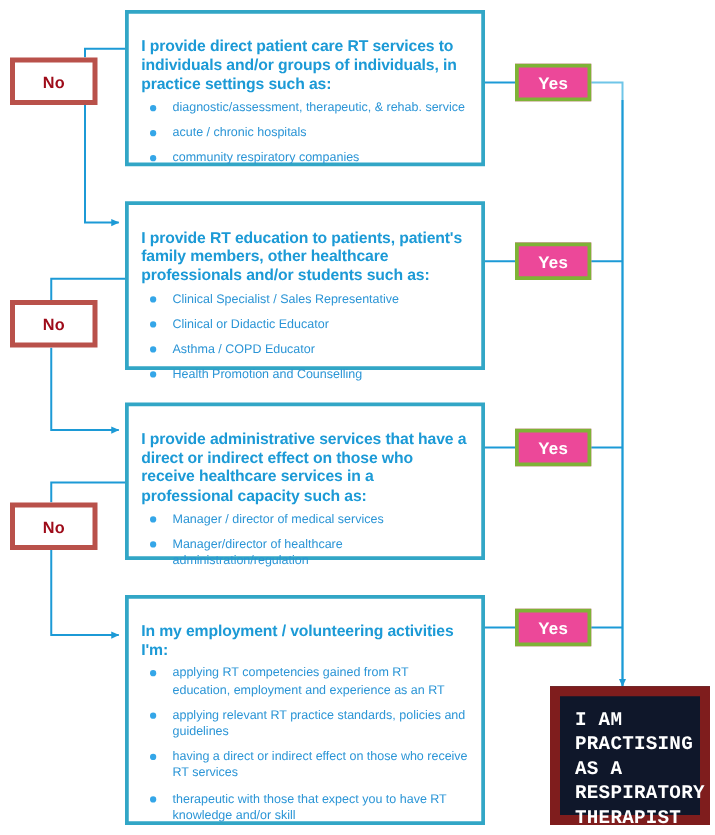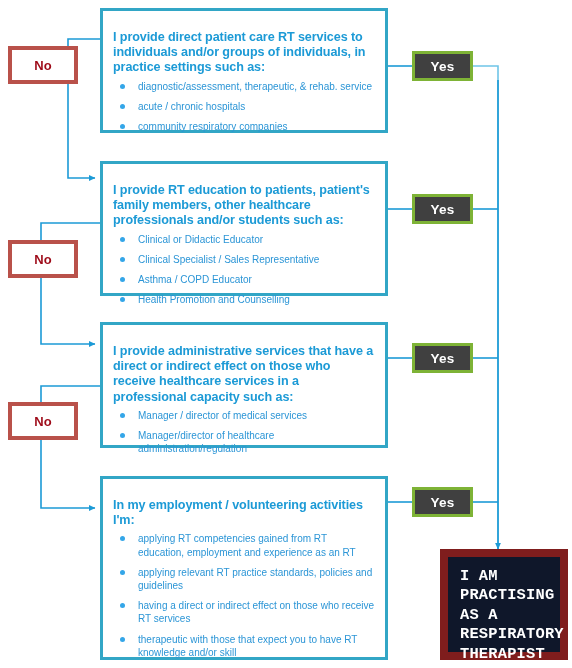--- a/index.html
+++ b/index.html
@@ -80,21 +80,21 @@
     color: #9E0B19;
     font-weight: bold;
     font-size: 13px;
     letter-spacing: 0.2px;
   }
 
   
   .yesbox {
     position: absolute;
     box-sizing: border-box;
-    background: #404040;
+    background: #ec4899;
     border: 3px solid #7EB336;
     display: flex;
     align-items: center;
     justify-content: center;
   }
   .yesbox span {
     color: #ffffff;
     font-weight: bold;
     font-size: 13.5px;
     letter-spacing: 0.2px;
@@ -167,25 +167,25 @@
         <span>community respiratory companies</span>
       </li>
     </ul>
   </div>
 
   <div class="qbox" style="left:100px; top:161px; width:288px; height:135px;">
     <p class="qhead">I provide RT education to patients, patient's family members, other healthcare professionals and/or students such as:</p>
     <ul class="blist">
       <li>
         <span class="bdot"></span>
+        <span>Clinical Specialist / Sales Representative</span>
+      </li>
+      <li>
+        <span class="bdot"></span>
         <span>Clinical or Didactic Educator</span>
-      </li>
-      <li>
-        <span class="bdot"></span>
-        <span>Clinical Specialist / Sales Representative</span>
       </li>
       <li>
         <span class="bdot"></span>
         <span>Asthma / COPD Educator</span>
       </li>
       <li>
         <span class="bdot"></span>
         <span>Health Promotion and Counselling</span>
       </li>
     </ul>

